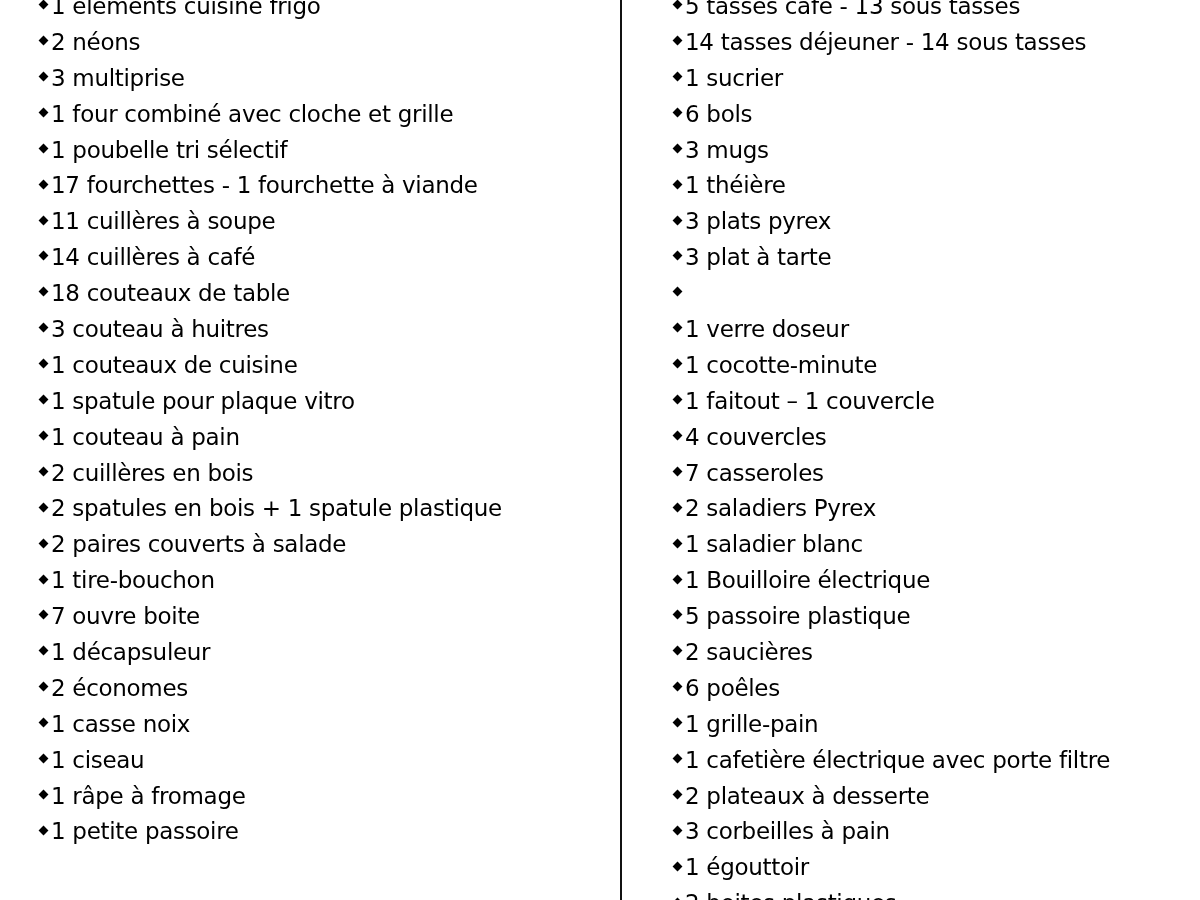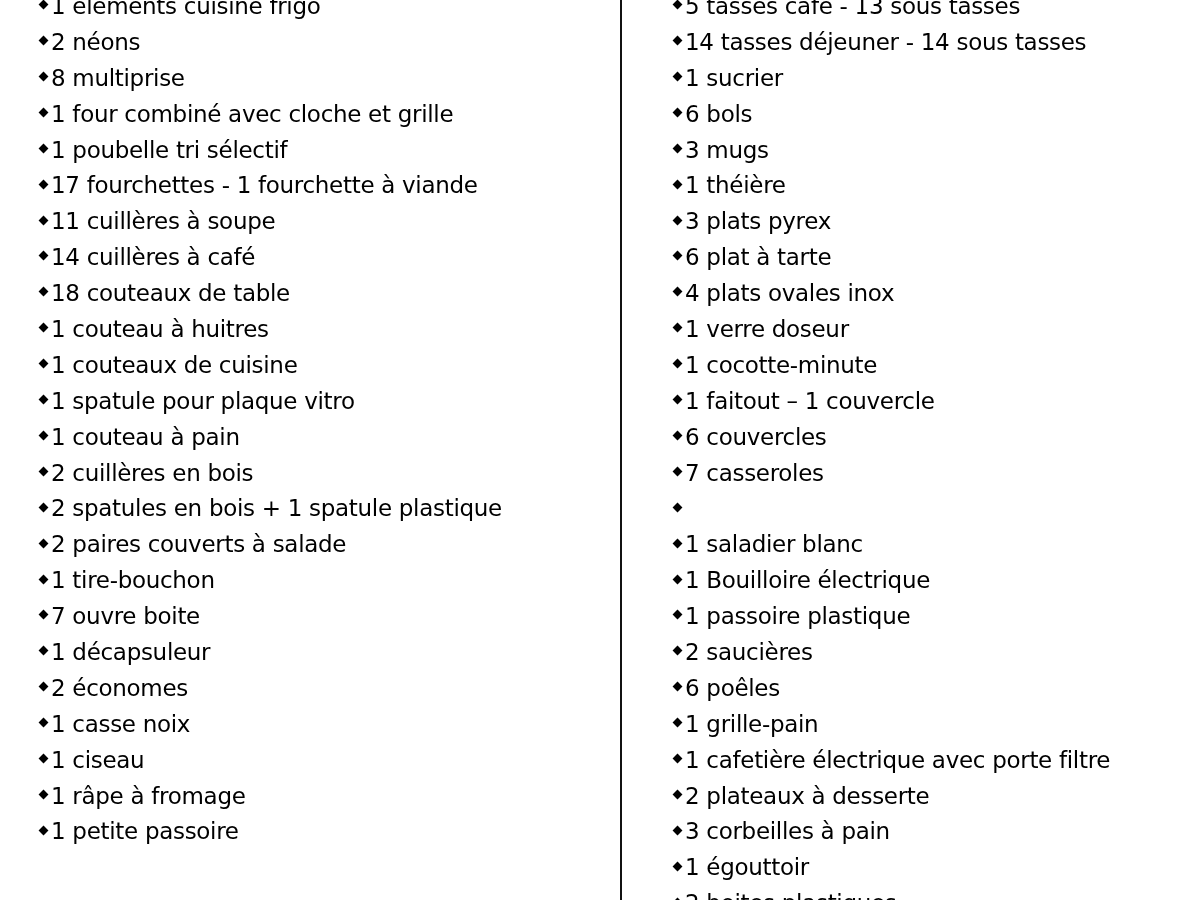--- a/index.html
+++ b/index.html
@@ -57,28 +57,28 @@
       vertical-align: 0.25em;
     }
   </style>
 </head>
 <body>
 
 <div class="page">
   <ul class="column left" id="left-list">
       <li class="item"><span class="bullet"></span><span>1 éléments cuisine frigo</span></li>
       <li class="item"><span class="bullet"></span><span>2 néons</span></li>
-      <li class="item"><span class="bullet"></span><span>8 multiprise</span></li>
+      <li class="item"><span class="bullet"></span><span>3 multiprise</span></li>
       <li class="item"><span class="bullet"></span><span>1 four combiné avec cloche et grille</span></li>
       <li class="item"><span class="bullet"></span><span>1 poubelle tri sélectif</span></li>
       <li class="item"><span class="bullet"></span><span>17 fourchettes - 1 fourchette à viande</span></li>
       <li class="item"><span class="bullet"></span><span>11 cuillères à soupe</span></li>
       <li class="item"><span class="bullet"></span><span>14 cuillères à café</span></li>
       <li class="item"><span class="bullet"></span><span>18 couteaux de table</span></li>
-      <li class="item"><span class="bullet"></span><span>1 couteau à huitres</span></li>
+      <li class="item"><span class="bullet"></span><span>3 couteau à huitres</span></li>
       <li class="item"><span class="bullet"></span><span>1 couteaux de cuisine</span></li>
       <li class="item"><span class="bullet"></span><span>1 spatule pour plaque vitro</span></li>
       <li class="item"><span class="bullet"></span><span>1 couteau à pain</span></li>
       <li class="item"><span class="bullet"></span><span>2 cuillères en bois</span></li>
       <li class="item"><span class="bullet"></span><span>2 spatules en bois + 1 spatule plastique</span></li>
       <li class="item"><span class="bullet"></span><span>2 paires couverts à salade</span></li>
       <li class="item"><span class="bullet"></span><span>1 tire-bouchon</span></li>
       <li class="item"><span class="bullet"></span><span>7 ouvre boite</span></li>
       <li class="item"><span class="bullet"></span><span>1 décapsuleur</span></li>
       <li class="item"><span class="bullet"></span><span>2 économes</span></li>
@@ -89,31 +89,31 @@
     </ul>
   <div class="divider"></div>
   <ul class="column right" id="right-list">
       <li class="item"><span class="bullet"></span><span>5 tasses café - 13 sous tasses</span></li>
       <li class="item"><span class="bullet"></span><span>14 tasses déjeuner - 14 sous tasses</span></li>
       <li class="item"><span class="bullet"></span><span>1 sucrier</span></li>
       <li class="item"><span class="bullet"></span><span>6 bols</span></li>
       <li class="item"><span class="bullet"></span><span>3 mugs</span></li>
       <li class="item"><span class="bullet"></span><span>1 théière</span></li>
       <li class="item"><span class="bullet"></span><span>3 plats pyrex</span></li>
-      <li class="item"><span class="bullet"></span><span>6 plat à tarte</span></li>
-      <li class="item"><span class="bullet"></span><span>4 plats ovales inox</span></li>
+      <li class="item"><span class="bullet"></span><span>3 plat à tarte</span></li>
+      <li class="item"><span class="bullet"></span></li>
       <li class="item"><span class="bullet"></span><span>1 verre doseur</span></li>
       <li class="item"><span class="bullet"></span><span>1 cocotte-minute</span></li>
       <li class="item"><span class="bullet"></span><span>1 faitout – 1 couvercle</span></li>
-      <li class="item"><span class="bullet"></span><span>6 couvercles</span></li>
+      <li class="item"><span class="bullet"></span><span>4 couvercles</span></li>
       <li class="item"><span class="bullet"></span><span>7 casseroles</span></li>
-      <li class="item"><span class="bullet"></span></li>
+      <li class="item"><span class="bullet"></span><span>2 saladiers Pyrex</span></li>
       <li class="item"><span class="bullet"></span><span>1 saladier blanc</span></li>
       <li class="item"><span class="bullet"></span><span>1 Bouilloire électrique</span></li>
-      <li class="item"><span class="bullet"></span><span>1 passoire plastique</span></li>
+      <li class="item"><span class="bullet"></span><span>5 passoire plastique</span></li>
       <li class="item"><span class="bullet"></span><span>2 saucières</span></li>
       <li class="item"><span class="bullet"></span><span>6 poêles</span></li>
       <li class="item"><span class="bullet"></span><span>1 grille-pain</span></li>
       <li class="item"><span class="bullet"></span><span>1 cafetière électrique avec porte filtre</span></li>
       <li class="item"><span class="bullet"></span><span>2 plateaux à desserte</span></li>
       <li class="item"><span class="bullet"></span><span>3 corbeilles à pain</span></li>
       <li class="item"><span class="bullet"></span><span>1 égouttoir</span></li>
       <li class="item"><span class="bullet"></span><span>2 boites plastiques</span></li>
     </ul>
 </div>

